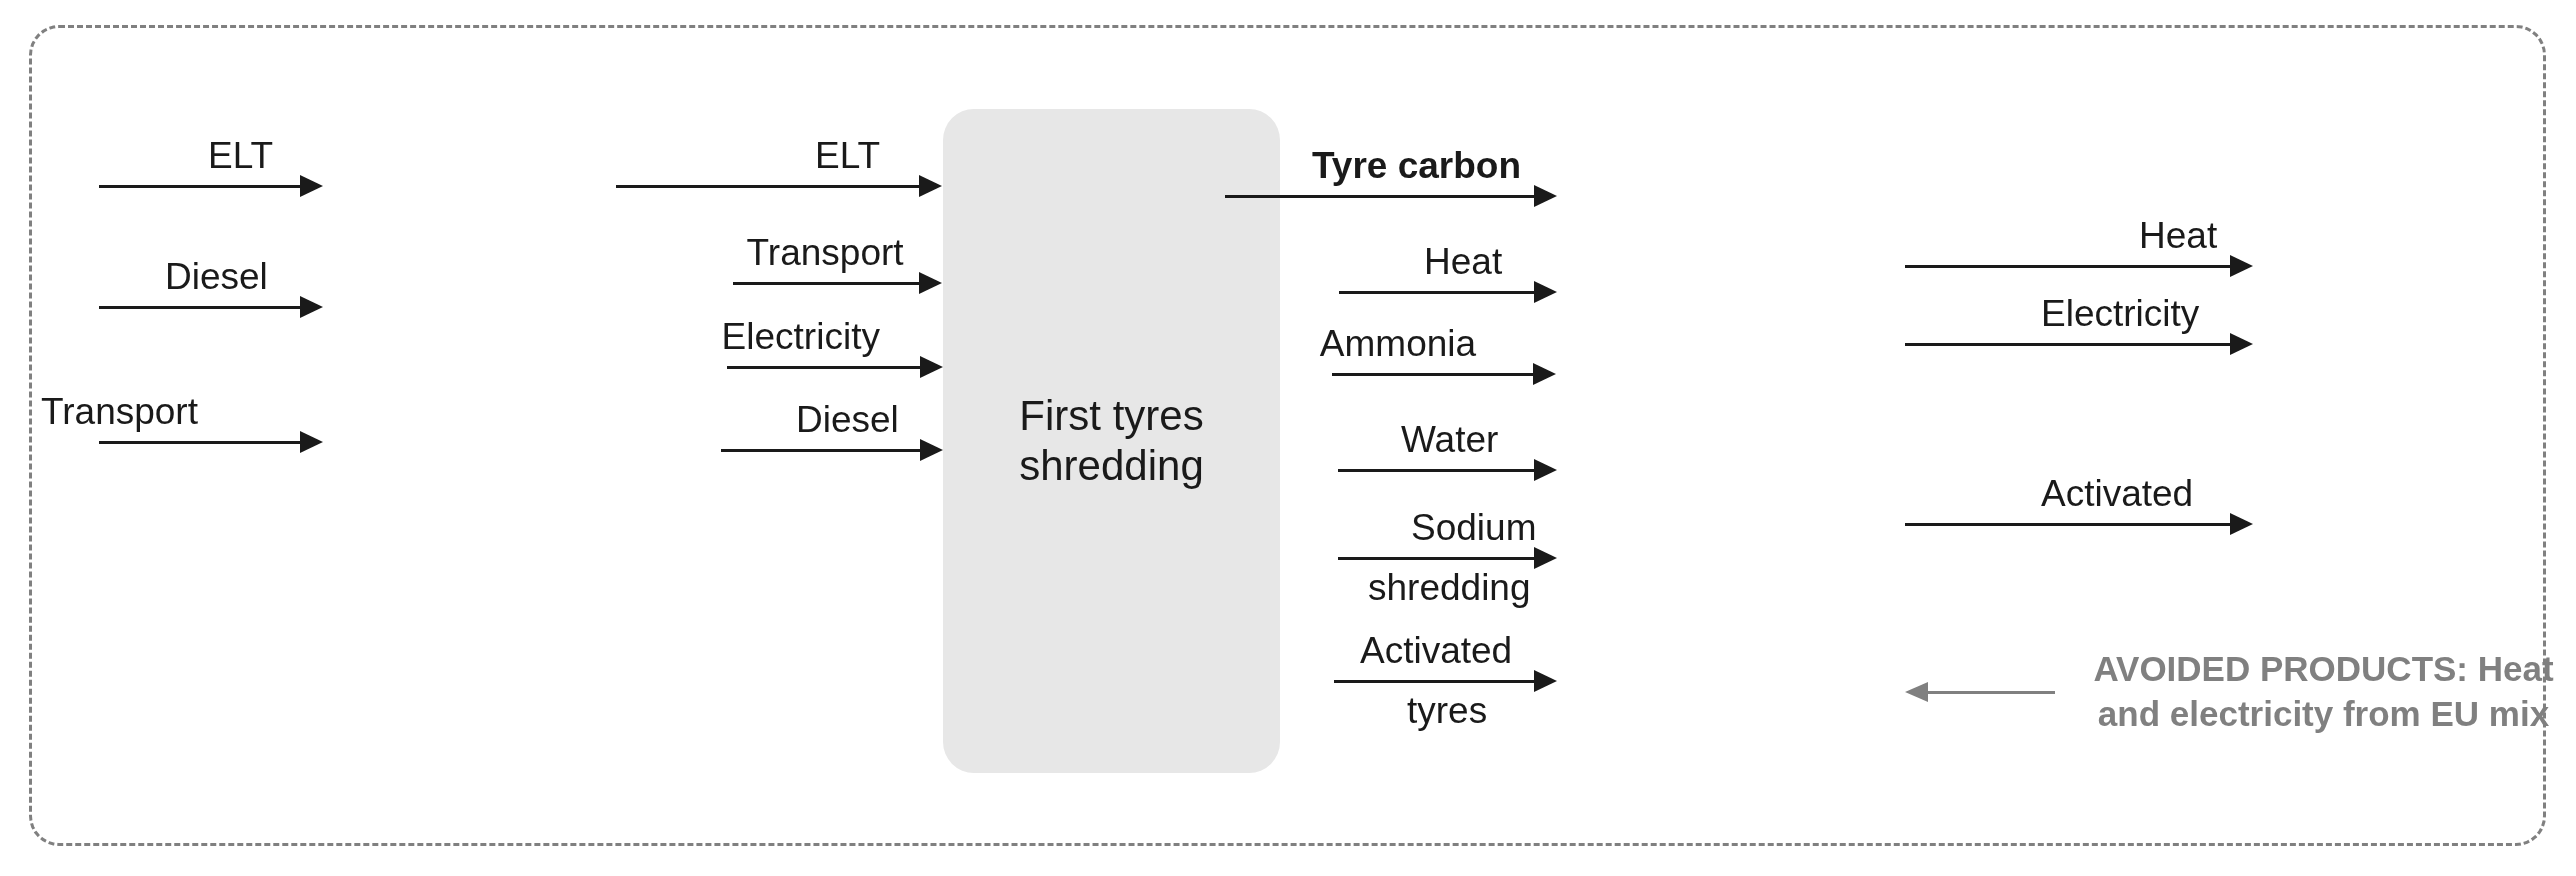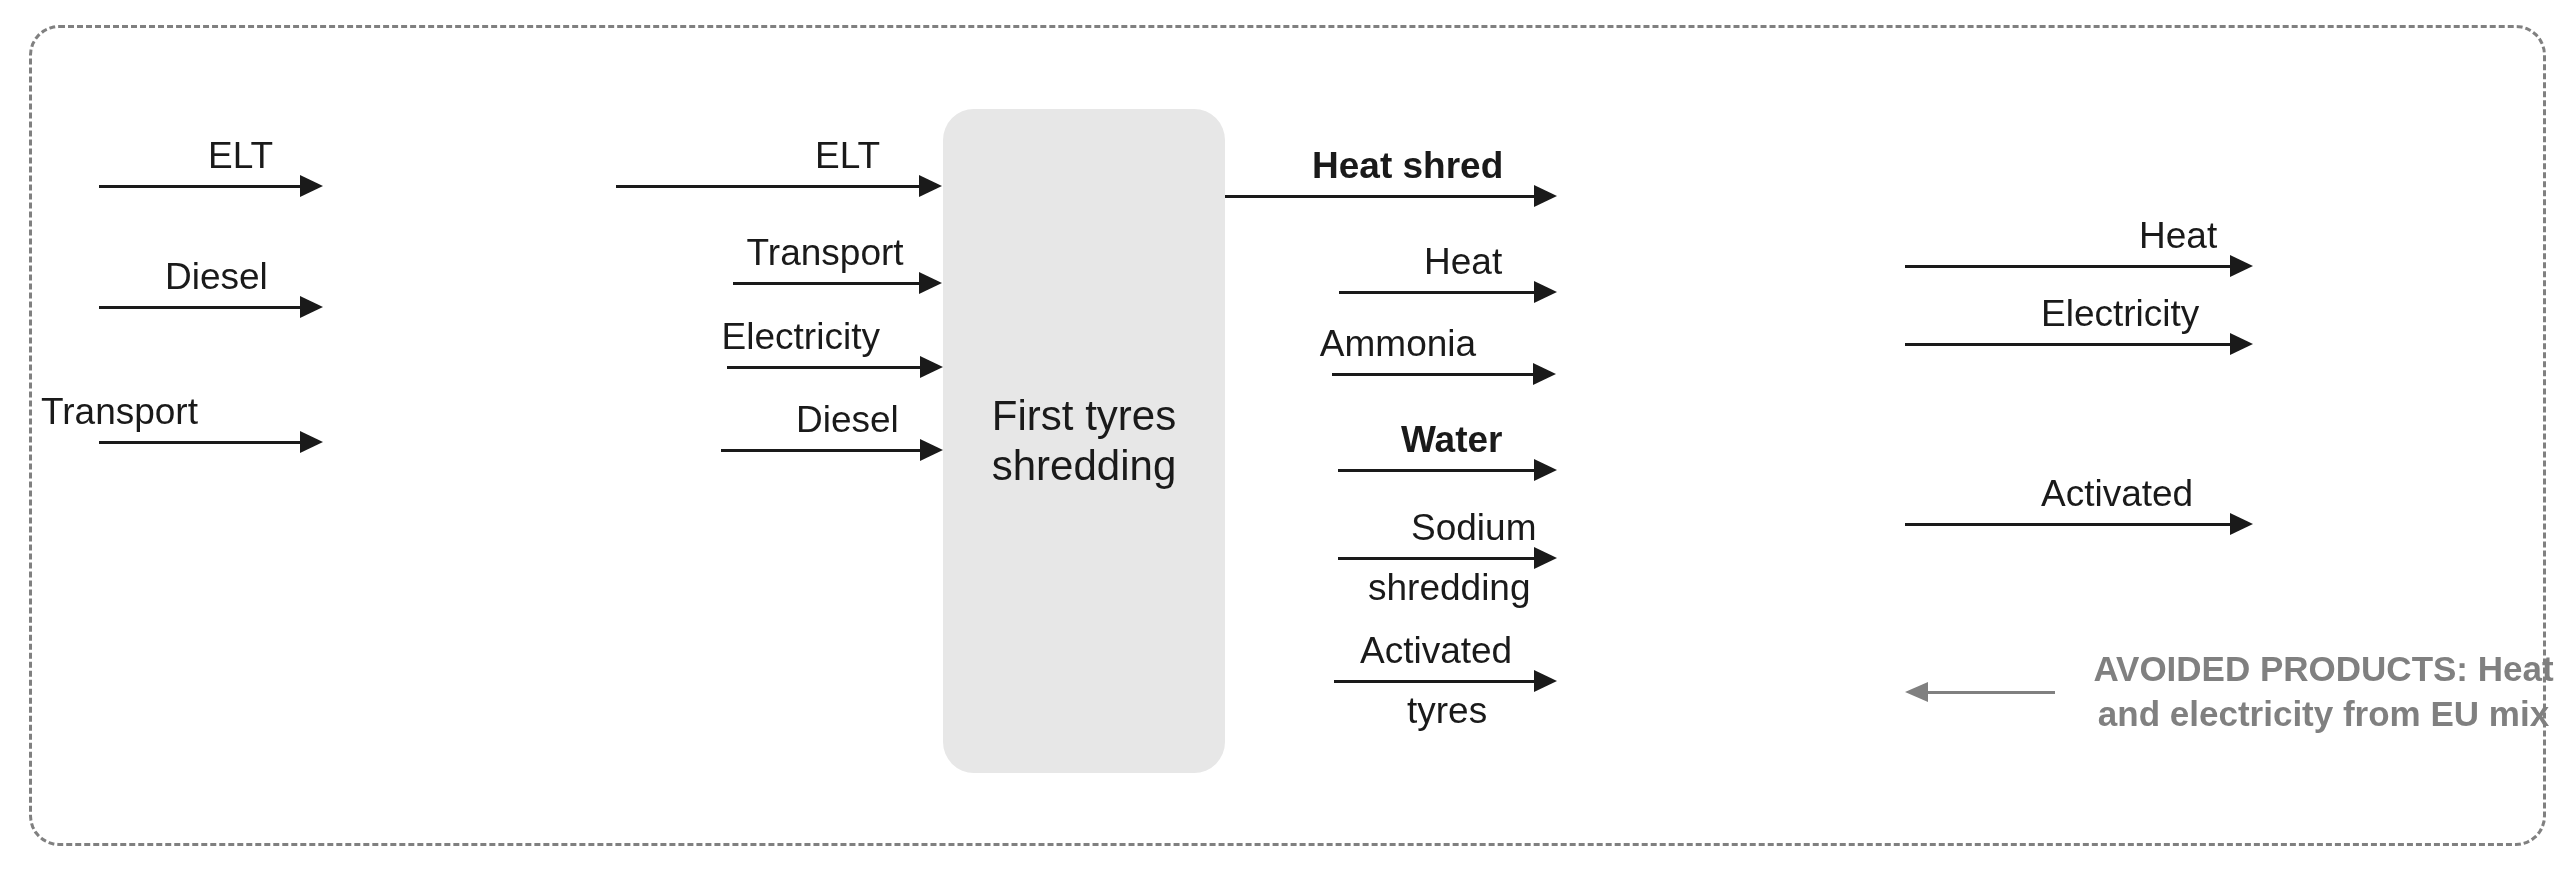--- a/index.html
+++ b/index.html
@@ -36,21 +36,21 @@
     display: flex;
     align-items: center;
     justify-content: center;
     text-align: center;
     color: #1a1a1a;
     font-size: 42px;
     line-height: 1.18;
     font-weight: 400;
   }
   #box-collection { left: 320px;  top: 117px; width: 294px; height: 655px; }
-  #box-shredding  { left: 943px; top: 109px; width: 282px; height: 664px; }
+  #box-shredding  { left: 943px; top: 109px; width: 337px; height: 664px; }
   #box-incineration { left: 1557px; top: 112px; width: 348px; height: 661px; }
 
   
   .flow {
     position: absolute;
     height: 0;
   }
   .flow .line {
     position: absolute;
     left: 0;
@@ -164,39 +164,39 @@
     <span class="line" style="width:199px;"></span>
     <span class="head" style="left:199px;"></span>
   </div>
 
   <div class="process-box" id="box-shredding">
     <span style="white-space:pre-line;">First tyres
 shredding</span>
   </div>
 
   <div class="flow" style="left:1225px; top:195px; width:332px;">
-    <span class="lbl above bold" style="left:87px;">Heat shred</span>
+    <span class="lbl above bold" style="left:87px;">Tyre carbon</span>
     <span class="line" style="width:309px;"></span>
     <span class="head" style="left:309px;"></span>
   </div>
 
   <div class="flow" style="left:1339px; top:291px; width:218px;">
     <span class="lbl above" style="left:85px;">Heat</span>
     <span class="line" style="width:195px;"></span>
     <span class="head" style="left:195px;"></span>
   </div>
 
   <div class="flow" style="left:1332px; top:373px; width:225px;">
     <span class="lbl above" style="left:-12.2px;">Ammonia</span>
     <span class="line" style="width:201px;"></span>
     <span class="head" style="left:201px;"></span>
   </div>
 
   <div class="flow" style="left:1338px; top:469px; width:219px;">
-    <span class="lbl above" style="left:63px;font-weight:bold;">Water</span>
+    <span class="lbl above" style="left:63px;">Water</span>
     <span class="line" style="width:196px;"></span>
     <span class="head" style="left:196px;"></span>
   </div>
 
   <div class="flow" style="left:1338px; top:557px; width:219px;">
     <span class="lbl above" style="left:73px;">Sodium</span>
     <span class="line" style="width:196px;"></span>
     <span class="head" style="left:196px;"></span>
     <span class="lbl below" style="left:30px;">shredding</span>
   </div>

